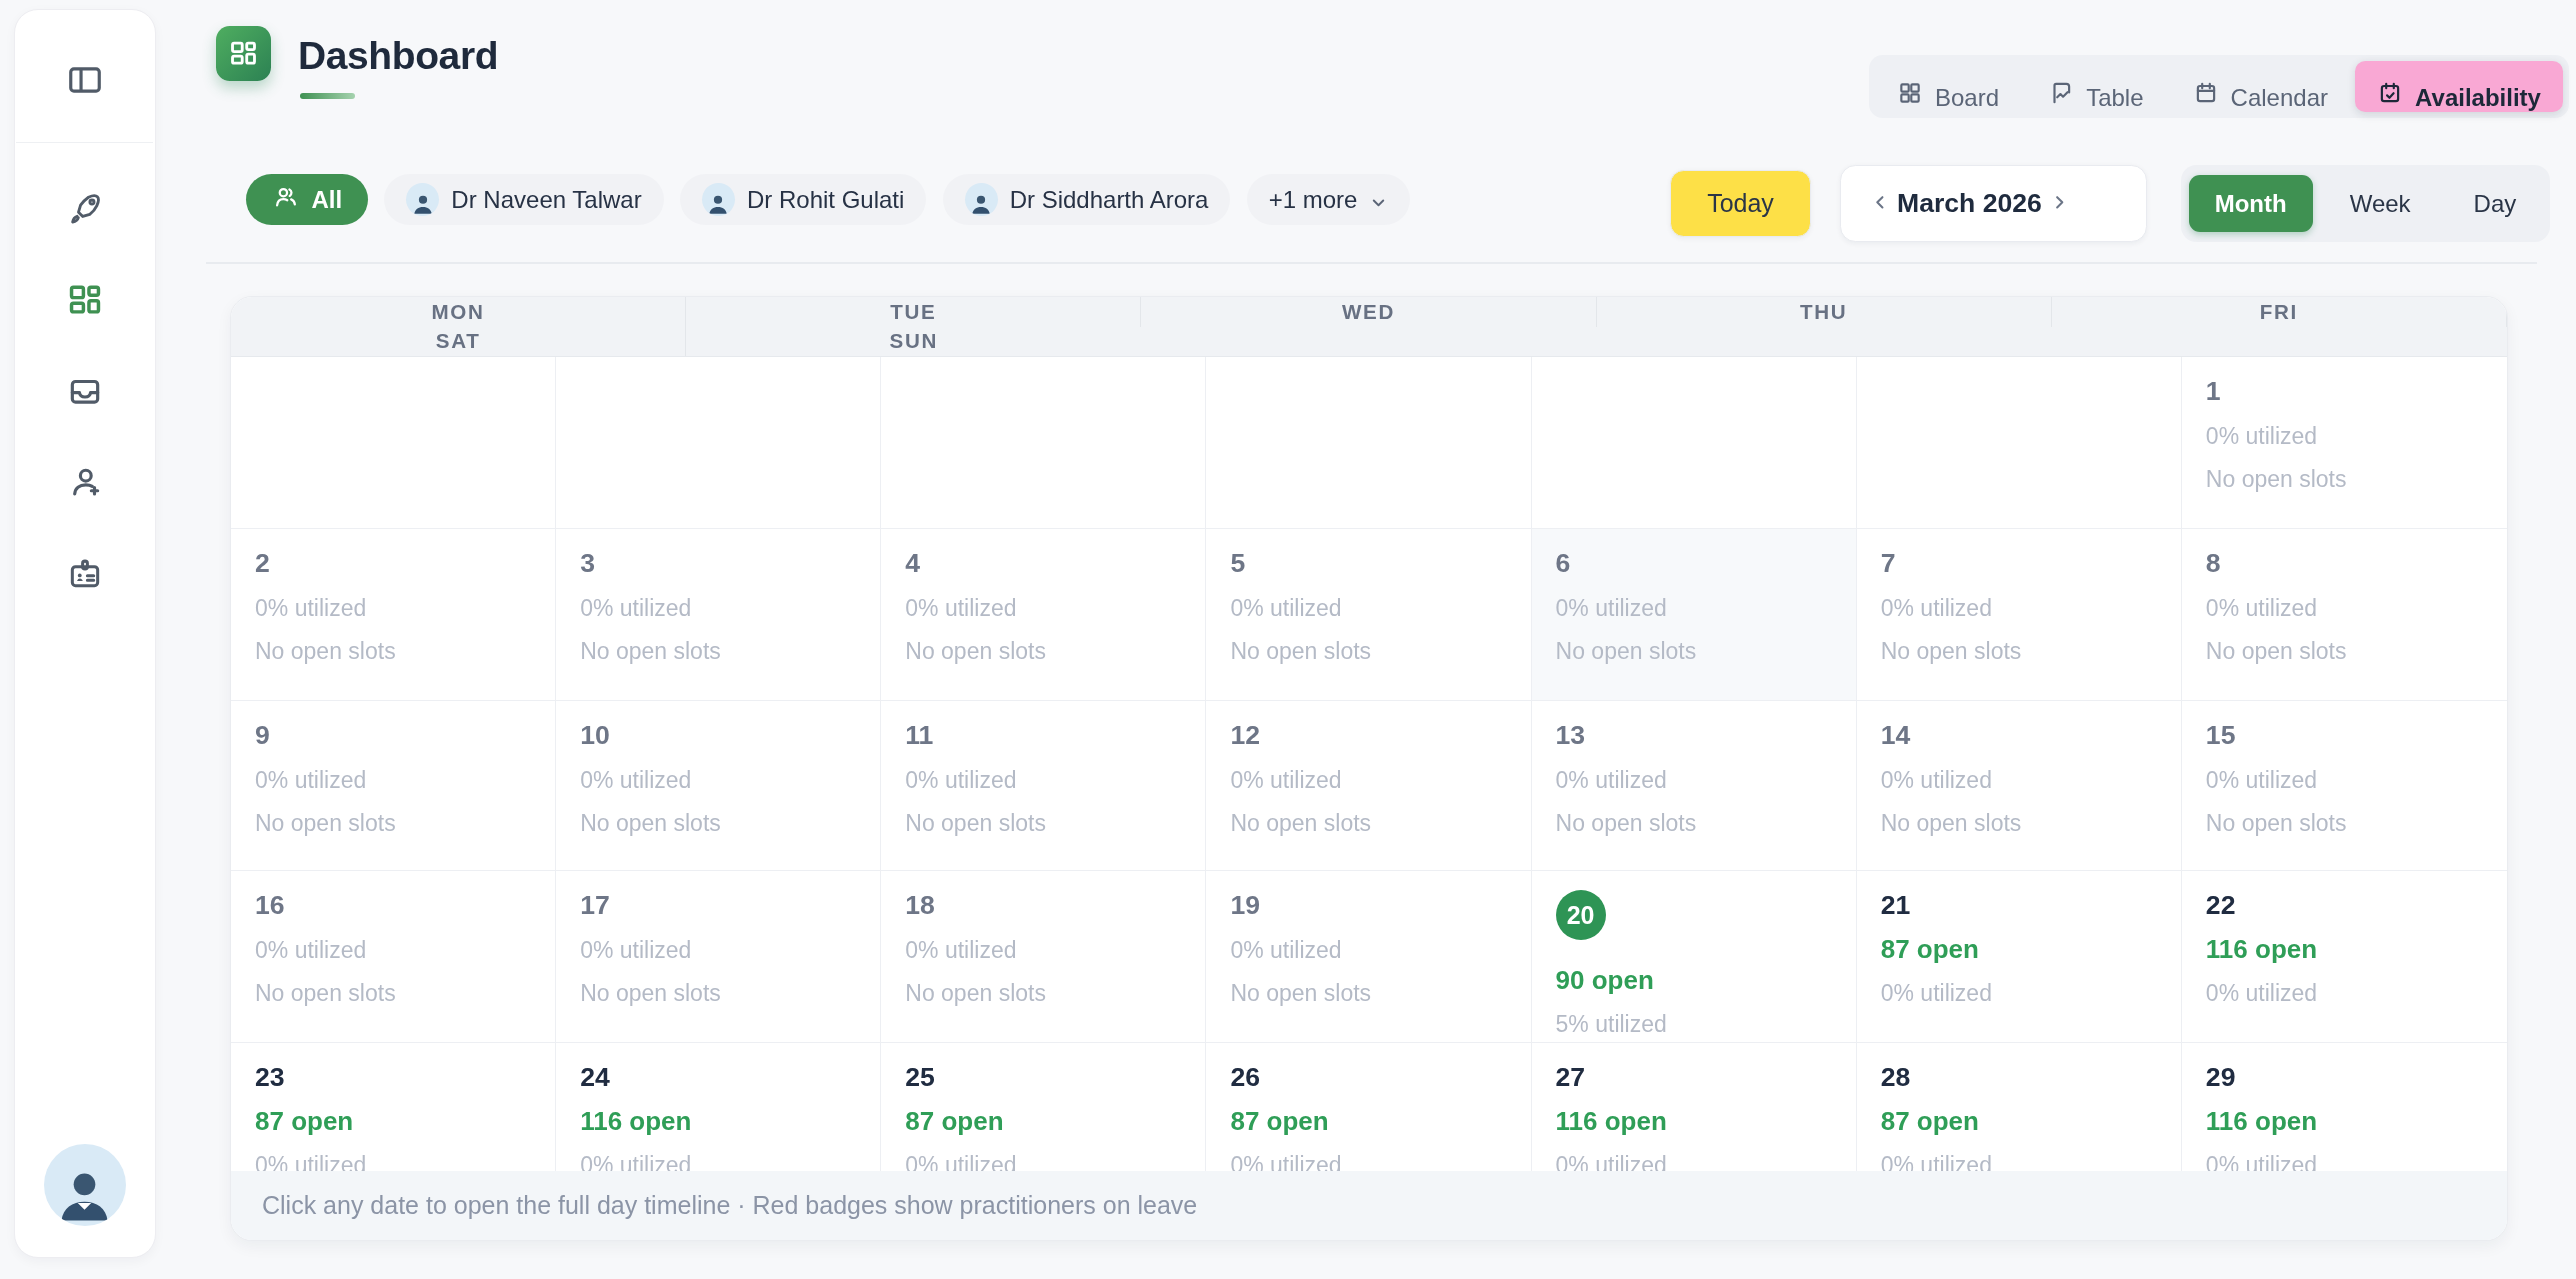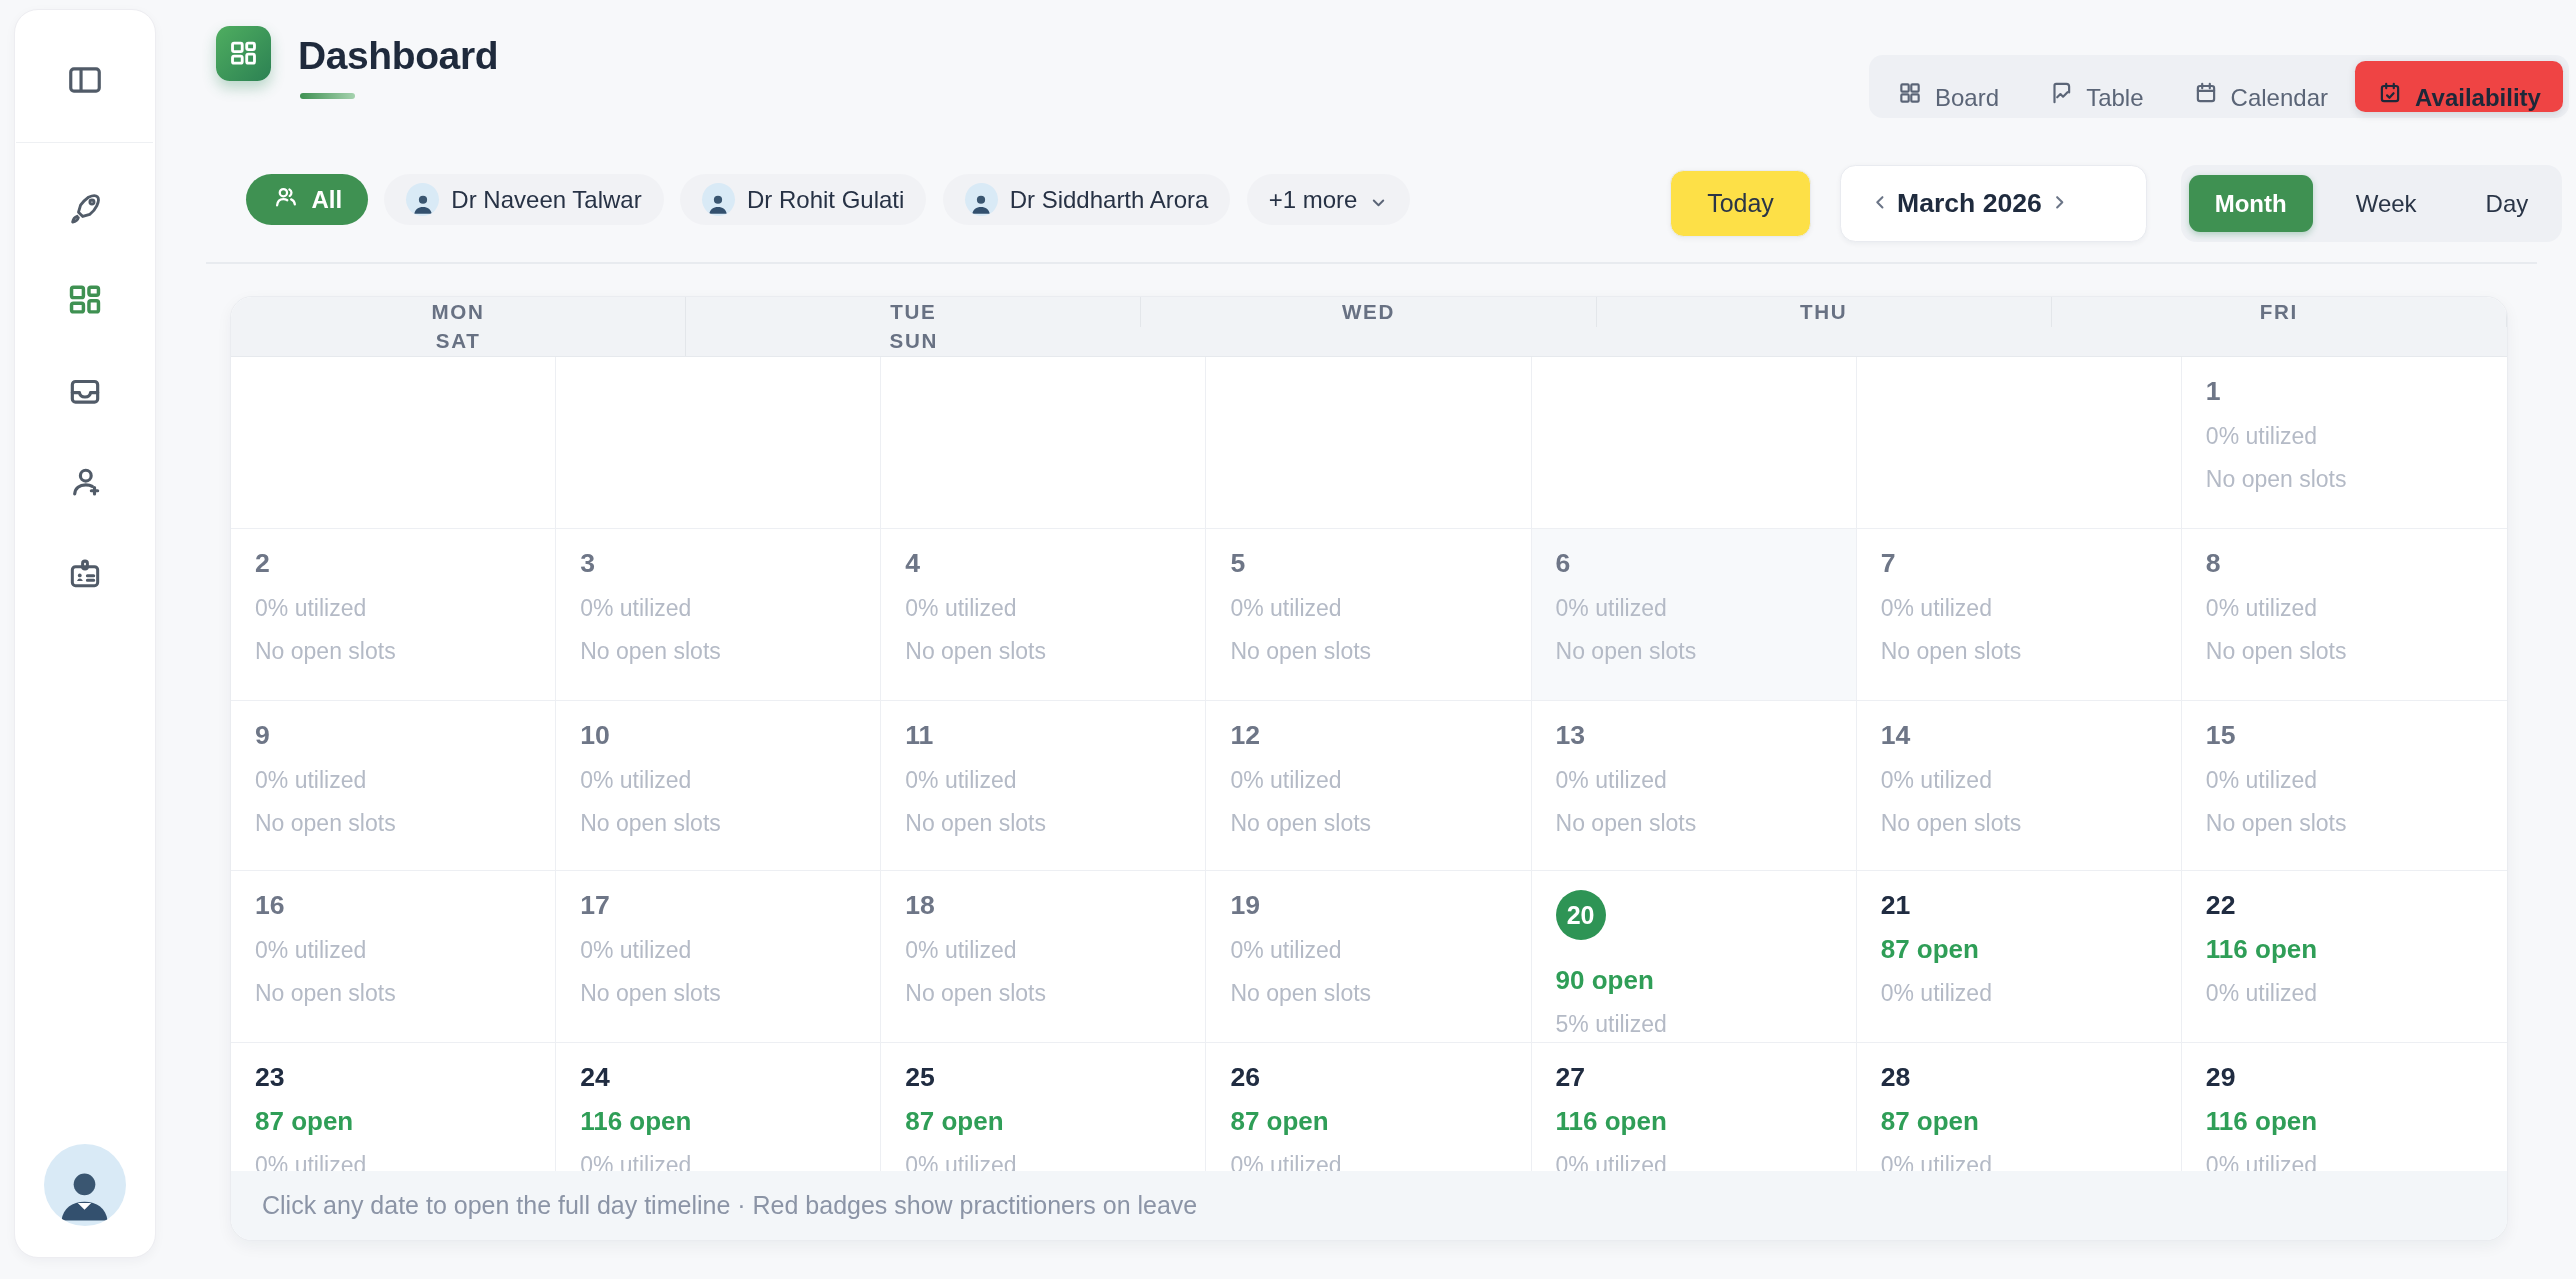--- a/index.html
+++ b/index.html
@@ -31,21 +31,21 @@
   .page-title { position:absolute; left:298px; top:34px; font-size:39px; font-weight:700;
     color:#1f2a3c; letter-spacing:-0.4px; }
   .title-underline { position:absolute; left:300px; top:93px; width:55px; height:6px; border-radius:3.4px;
     background:linear-gradient(90deg,#3f9152,#a5d2ae); }
 
   .view-tabs { position:absolute; left:1869px; top:55px; height:63px; background:#eef0f4;
     border-radius:13.7px; display:flex; align-items:center; padding:6px; gap:5.1px; }
   .vtab { display:flex; align-items:flex-end; gap:12px; padding:0 22px; height:51px;
     color:#5b6577; font-size:24px; border-radius:10.3px; cursor:pointer; white-space:nowrap; }
   .vtab svg { width:26px; height:26px; }
-  .vtab.active { background:#ef4444; color:#1d2839; font-weight:700;
+  .vtab.active { background:#f9a8d4; color:#1d2839; font-weight:700;
     box-shadow:0 2.6px 8.6px rgba(20,30,50,.12); }
 
   
   .filters { position:absolute; left:246px; top:174px; display:flex; align-items:center; gap:16.3px; }
   .chip { height:51px; border-radius:26px; background:#f1f2f5; display:flex; align-items:center;
     gap:12px; padding:0 22px; font-size:24px; color:#273245; cursor:pointer; white-space:nowrap; }
   .chip.all { background:#3f9152; color:#fff; font-weight:700; padding:16px 26px; }
   .chip.all svg { width:27.4px; height:27.4px; }
   .chip-avatar { width:33px; height:33px; border-radius:50%; background:#d9eaf6; overflow:hidden;
     display:flex; align-items:flex-end; justify-content:center; flex:0 0 auto; }
@@ -57,21 +57,21 @@
     border:1.7px solid #e9ebf0; border-radius:13.7px; display:flex; align-items:center; justify-content:center;
     font-size:25px; color:#2a3547; cursor:pointer; box-shadow:0 1.7px 5.1px rgba(25,35,60,.05); }
   .month-nav { position:absolute; left:1840px; top:165px; width:307px; height:77px; background:#fff;
     border:1.7px solid #e9ebf0; border-radius:15.4px; display:flex; align-items:center;
     justify-content:flex-start; padding:0 22px; box-shadow:0 1.7px 5.1px rgba(25,35,60,.05); }
   .nav-arrow { width:34px; height:34px; display:flex; align-items:center; justify-content:center;
     color:#6b7587; cursor:pointer; }
   .nav-arrow svg { width:20.6px; height:20.6px; }
   .month-label { font-size:26.6px; font-weight:700; color:#1f2b3e; }
   .range-toggle { position:absolute; left:2181px; top:165px; height:77px; background:#eef0f4;
-    border-radius:15.4px; display:flex; align-items:center; padding:7.7px; gap:17px; }
+    border-radius:15.4px; display:flex; align-items:center; padding:7.7px; gap:11px; }
   .rbtn { height:57px; display:flex; align-items:center; justify-content:center; padding:0 26px;
     font-size:24px; color:#2a3547; border-radius:11px; cursor:pointer; }
   .rbtn.active { background:#3f9152; color:#fff; font-weight:700;
     box-shadow:0 2.6px 6.9px rgba(47,140,90,.30); }
 
   .section-divider { position:absolute; left:206px; top:262px; right:39px; height:1.7px; background:#e8ebef; }
 
   
   .cal-card { position:absolute; left:230px; top:296px; width:2278px; height:945px; background:#fff;
     border:1.7px solid #eaecf0; border-radius:22px; overflow:hidden;

